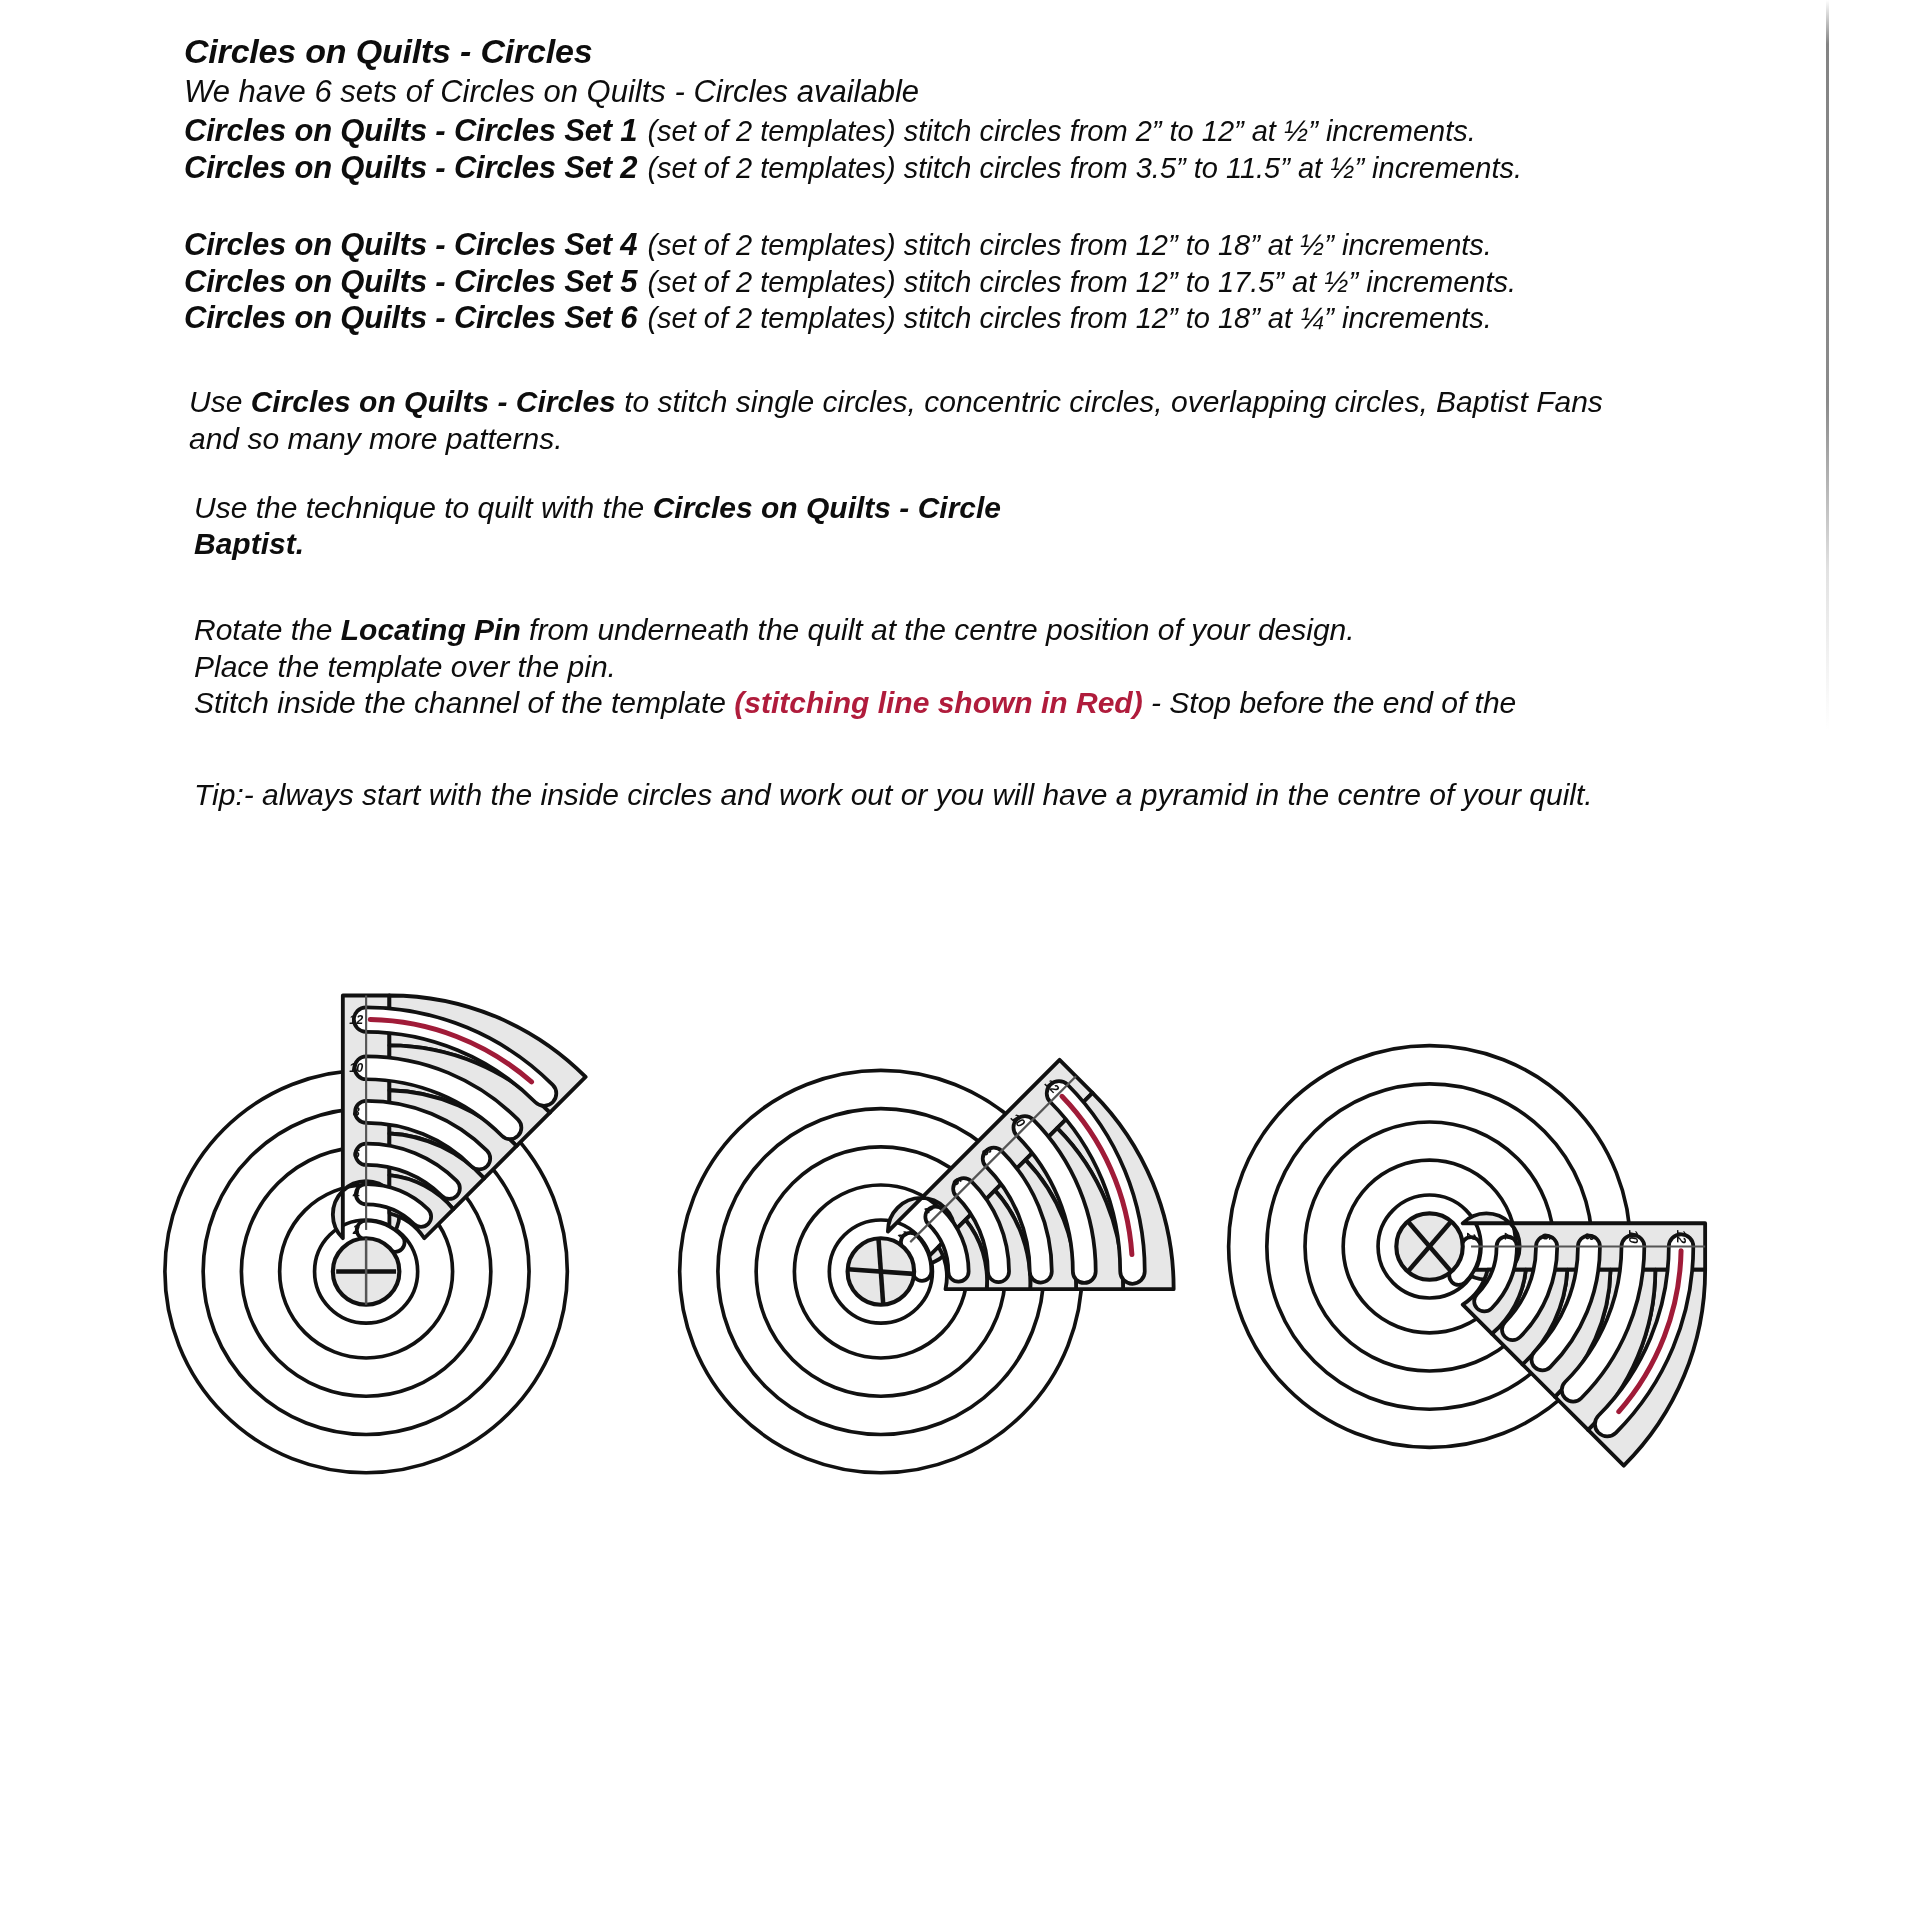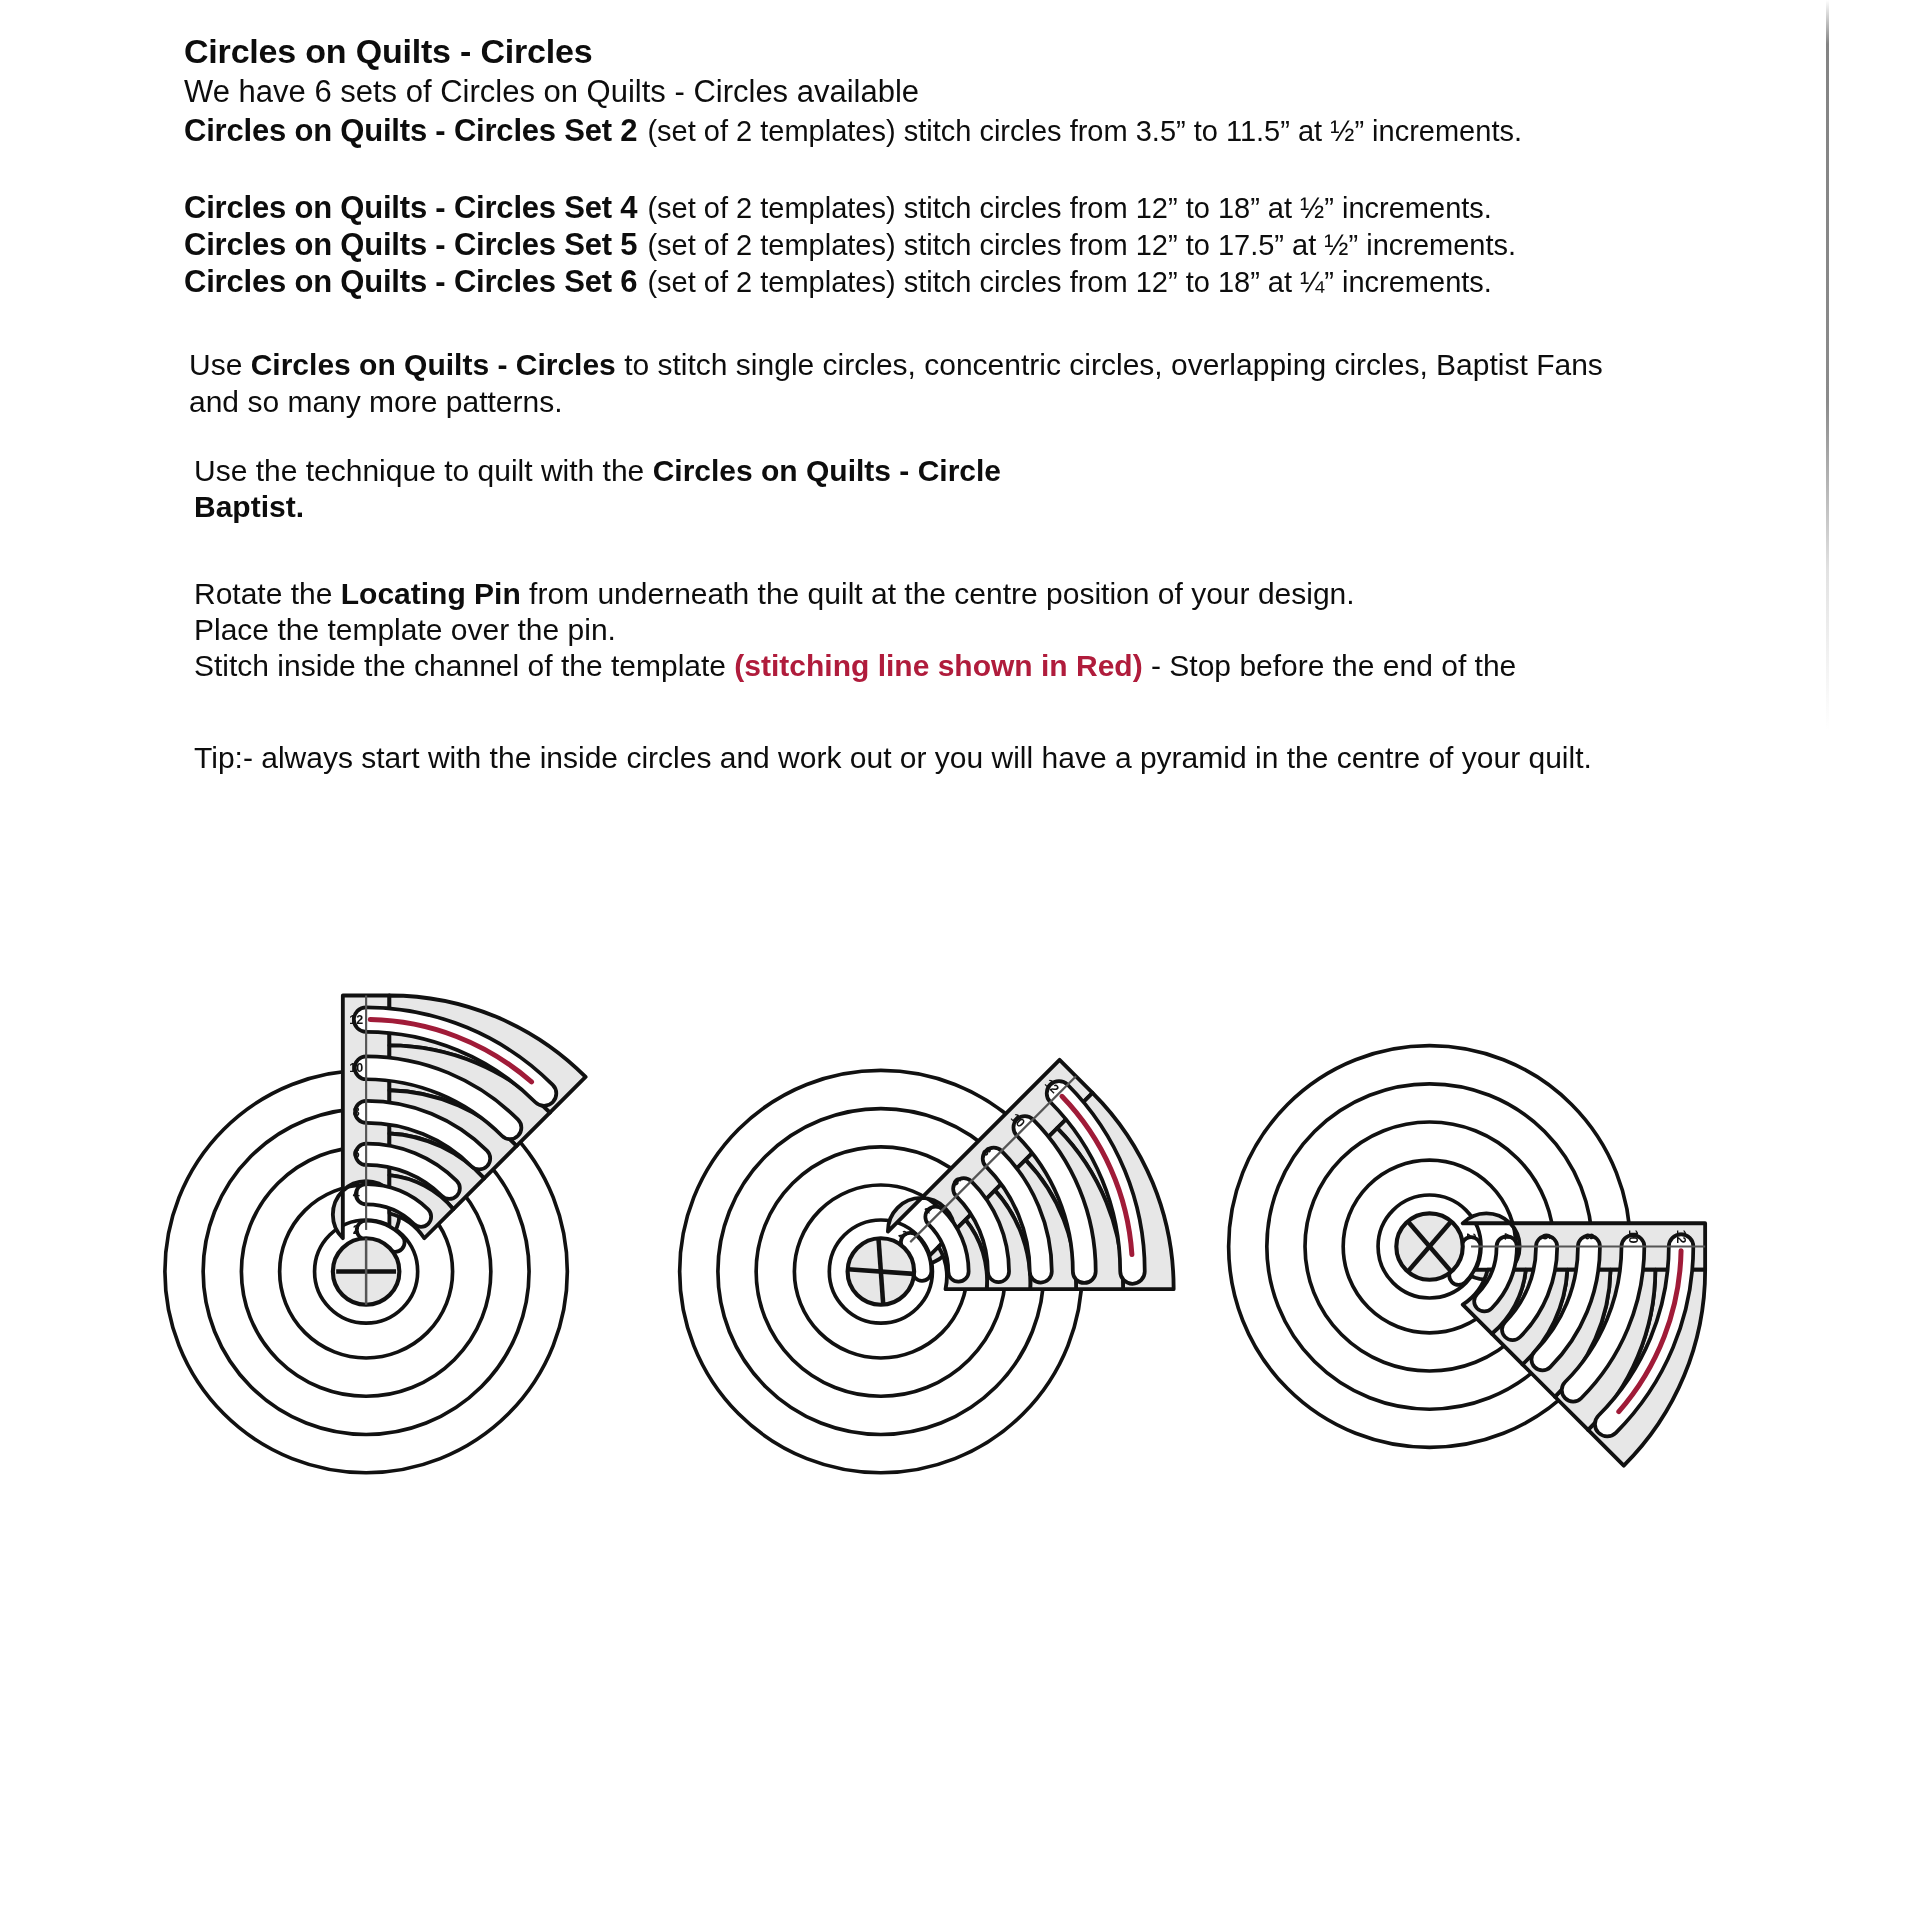--- a/index.html
+++ b/index.html
@@ -32,20 +32,21 @@
        rgba(160,160,160,0.30) 78%,
        rgba(200,200,200,0.0) 100%);
   }
 
   .page {
     position: absolute;
     top: 0;
     left: 0;
     width: 1928px;
     height: 1928px;
+    font-style: italic;
   }
 
   .text-block {
     position: absolute;
     left: 184px;
     top: 32px;
     width: 1578px;
   }
 
   h1.title {
@@ -126,20 +127,23 @@
 
   <div class="scan-edge"></div>
 
   <div class="text-block">
 
     <h1 class="title">Circles on Quilts - Circles</h1>
 
     <p class="lede">We have 6 sets of Circles on Quilts - Circles available</p>
 
     <ul class="set-list">
+      <li class="set-row">
+        <span class="set-name">Circles on Quilts - Circles Set 1</span><span class="set-desc">(set of 2 templates) stitch circles from 2” to 12” at ½” increments.</span>
+      </li>
       <li class="set-row">
         <span class="set-name">Circles on Quilts - Circles Set 2</span><span class="set-desc">(set of 2 templates) stitch circles from 3.5” to 11.5” at ½” increments.</span>
       </li>
       <li class="set-gap"></li>
       <li class="set-row">
         <span class="set-name">Circles on Quilts - Circles Set 4</span><span class="set-desc">(set of 2 templates) stitch circles from 12” to 18” at ½” increments.</span>
       </li>
       <li class="set-row">
         <span class="set-name">Circles on Quilts - Circles Set 5</span><span class="set-desc">(set of 2 templates) stitch circles from 12” to 17.5” at ½” increments.</span>
       </li>

